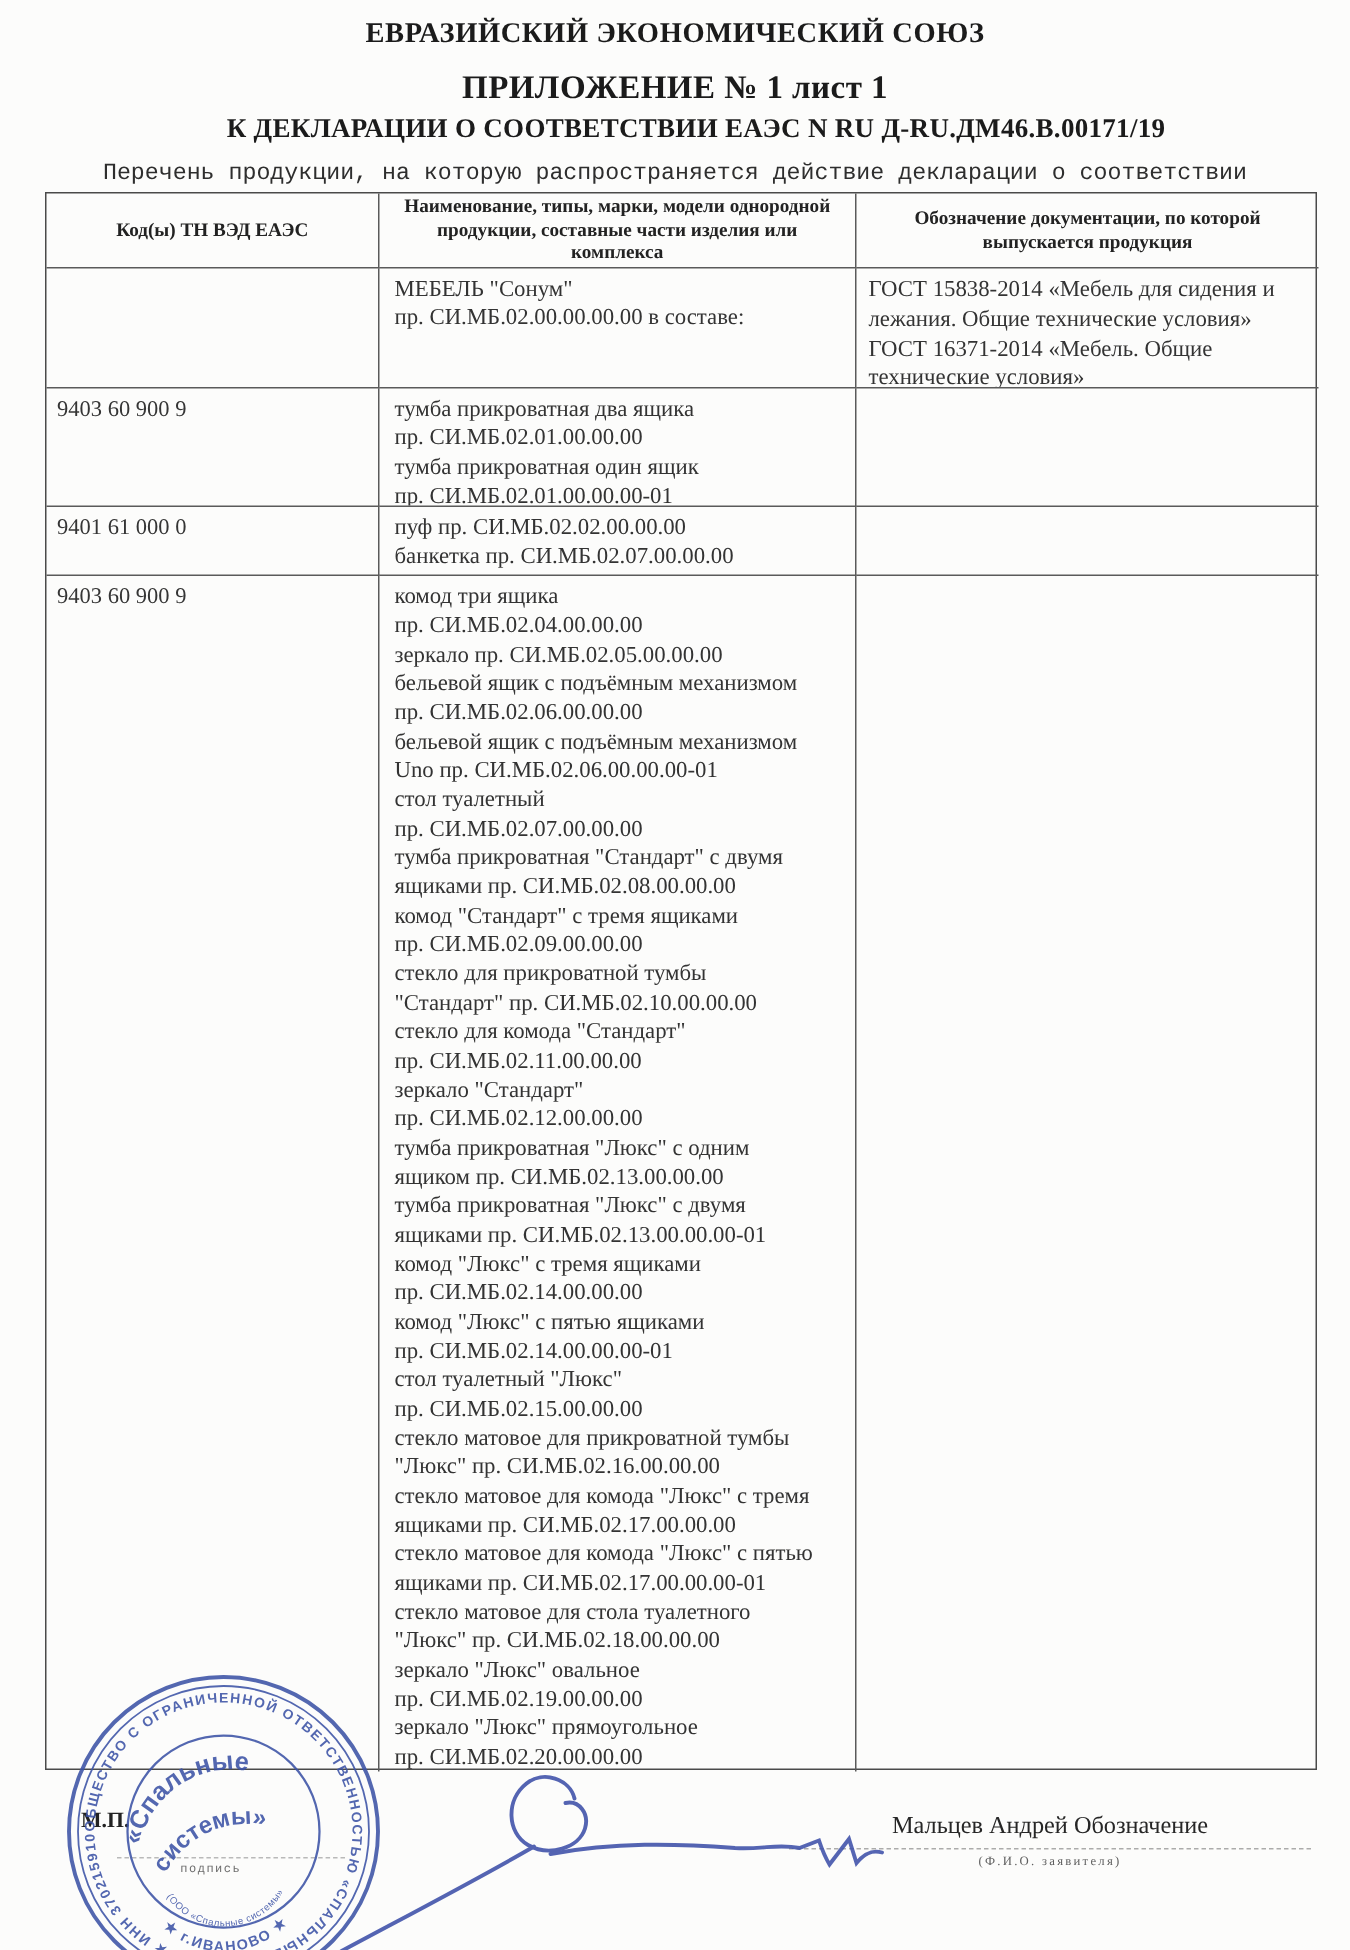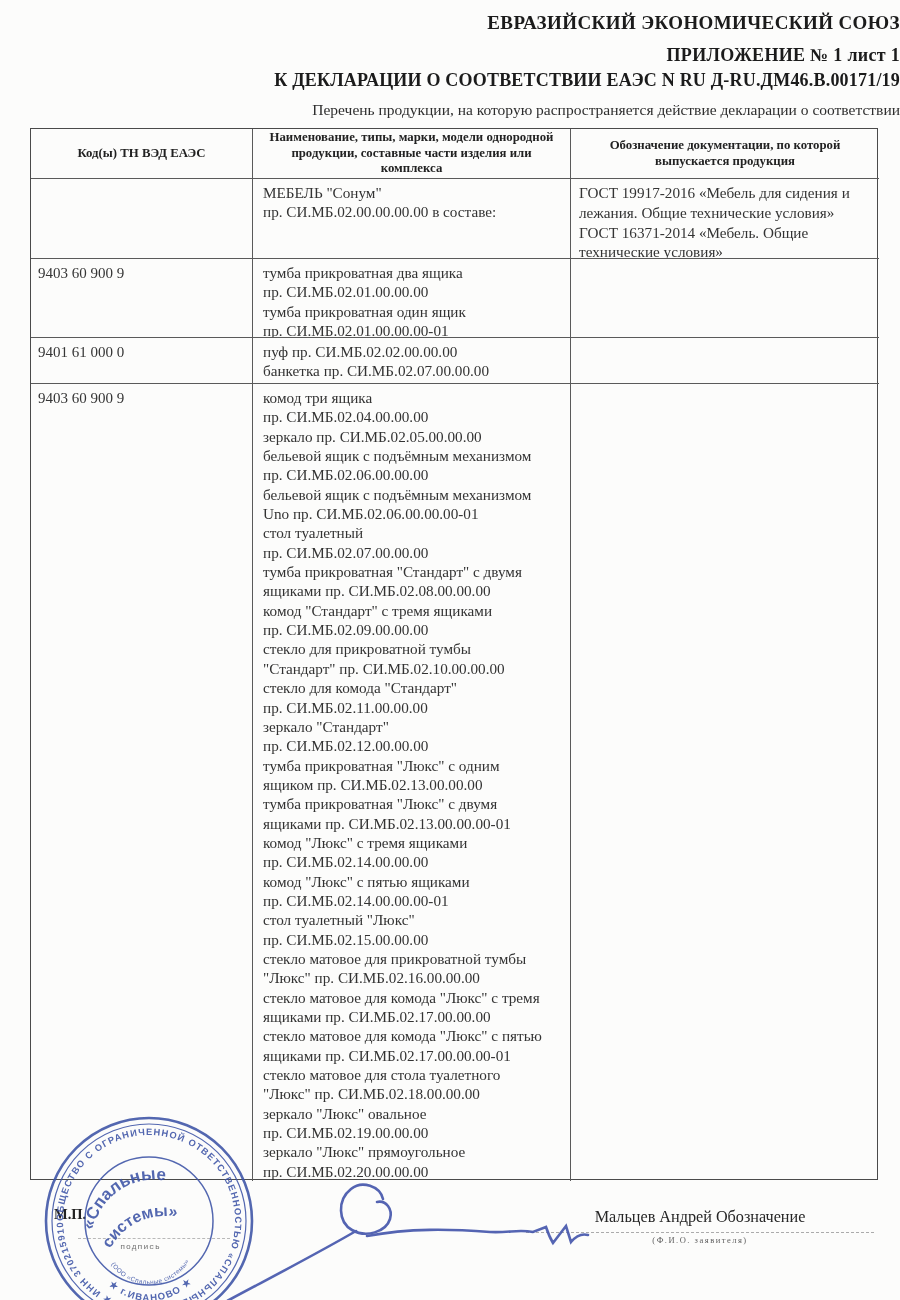--- a/index.html
+++ b/index.html
@@ -1,25 +1,25 @@
 <!DOCTYPE html>
 <html><head>
 <meta charset="utf-8">
 <style>
   html,body{margin:0;padding:0;background:#ffffff;}
   .page{
     position:relative;width:900px;height:1300px;overflow:hidden;
     background:#fcfcfb;font-family:"Liberation Serif",serif;color:#2c2c2c;
   }
   
-  .doc-header{position:absolute;top:0;left:0;width:100%;text-align:right;color:#1b1b1b;}
+  .doc-header{position:absolute;top:0;left:0;width:100%;text-align:center;color:#1b1b1b;}
   .h1{margin-top:12px;font-size:19px;font-weight:bold;letter-spacing:.4px;}
-  .h2{margin-top:11px;font-size:18px;font-weight:bold;letter-spacing:.3px;}
+  .h2{margin-top:11px;font-size:22px;font-weight:bold;letter-spacing:.3px;}
   .h3{margin-top:4px;font-size:18px;font-weight:bold;letter-spacing:.2px;padding-left:28px;}
-  .subtitle{margin-top:10px;font-size:15.5px;color:#2e2e2e;}
+  .subtitle{margin-top:10px;font-size:15.5px;color:#2e2e2e;font-family:Liberation Mono, monospace;}
   
   .doc-table{
     position:absolute;left:30px;top:128px;width:848px;height:1052px;
     display:grid;grid-template-columns:222px 318px 308px;
     grid-template-rows:50px 80px 79px 46px 797px;
     border:1.5px solid #4a4a4a;box-sizing:border-box;background:transparent;
   }
   .cell{border-right:1px solid #5a5a5a;border-bottom:1px solid #5a5a5a;
         box-sizing:border-box;overflow:hidden;}
   .cell.lastcol{border-right:none;}
@@ -57,21 +57,21 @@
   </div>
 
   <div class="doc-table">
     <div class="cell th">Код(ы) ТН ВЭД ЕАЭС</div>
     <div class="cell th">Наименование, типы, марки, модели однородной продукции, составные части изделия или комплекса</div>
     <div class="cell th lastcol">Обозначение документации, по которой выпускается продукция</div>
 
     <div class="cell code"></div>
     <div class="cell name">МЕБЕЛЬ "Сонум"
 пр. СИ.МБ.02.00.00.00.00 в составе:</div>
-    <div class="cell docs lastcol">ГОСТ 19917-2016 «Мебель для сидения и
+    <div class="cell docs lastcol">ГОСТ 15838-2014 «Мебель для сидения и
 лежания. Общие технические условия»
 ГОСТ 16371-2014 «Мебель. Общие
 технические условия»</div>
 
     <div class="cell code">9403 60 900 9</div>
     <div class="cell name">тумба прикроватная два ящика
 пр. СИ.МБ.02.01.00.00.00
 тумба прикроватная один ящик
 пр. СИ.МБ.02.01.00.00.00-01</div>
     <div class="cell docs lastcol"></div>

